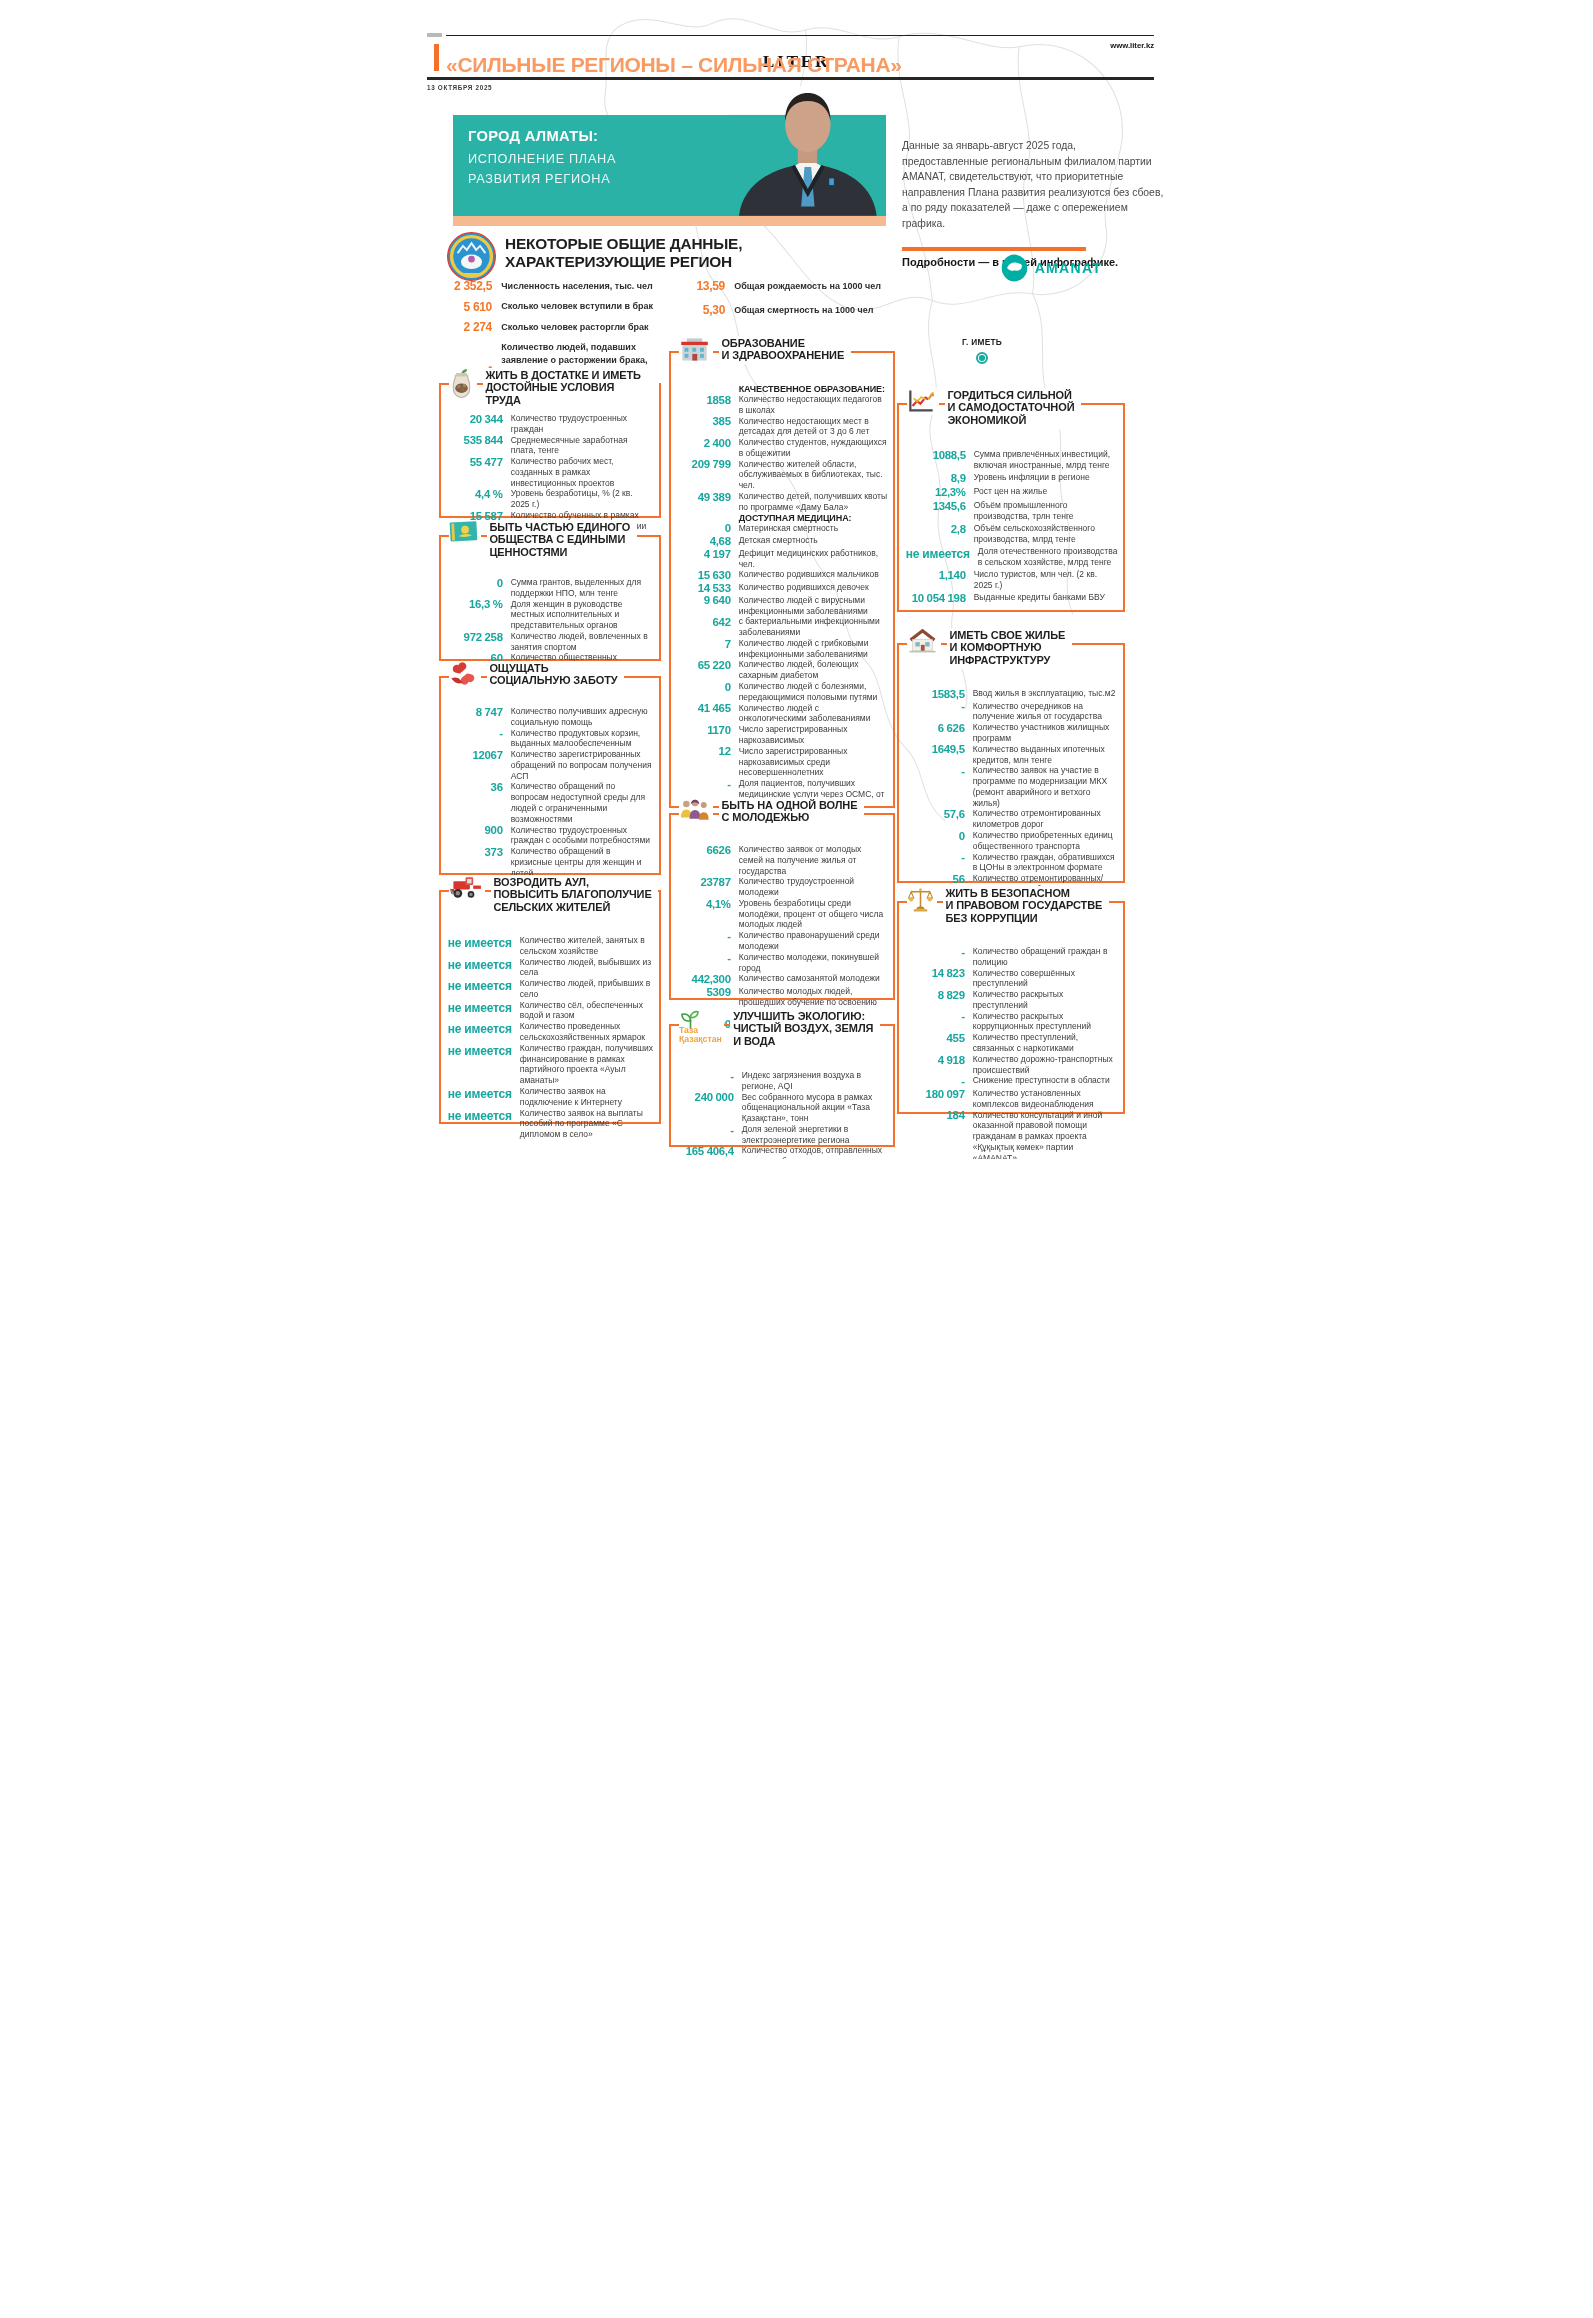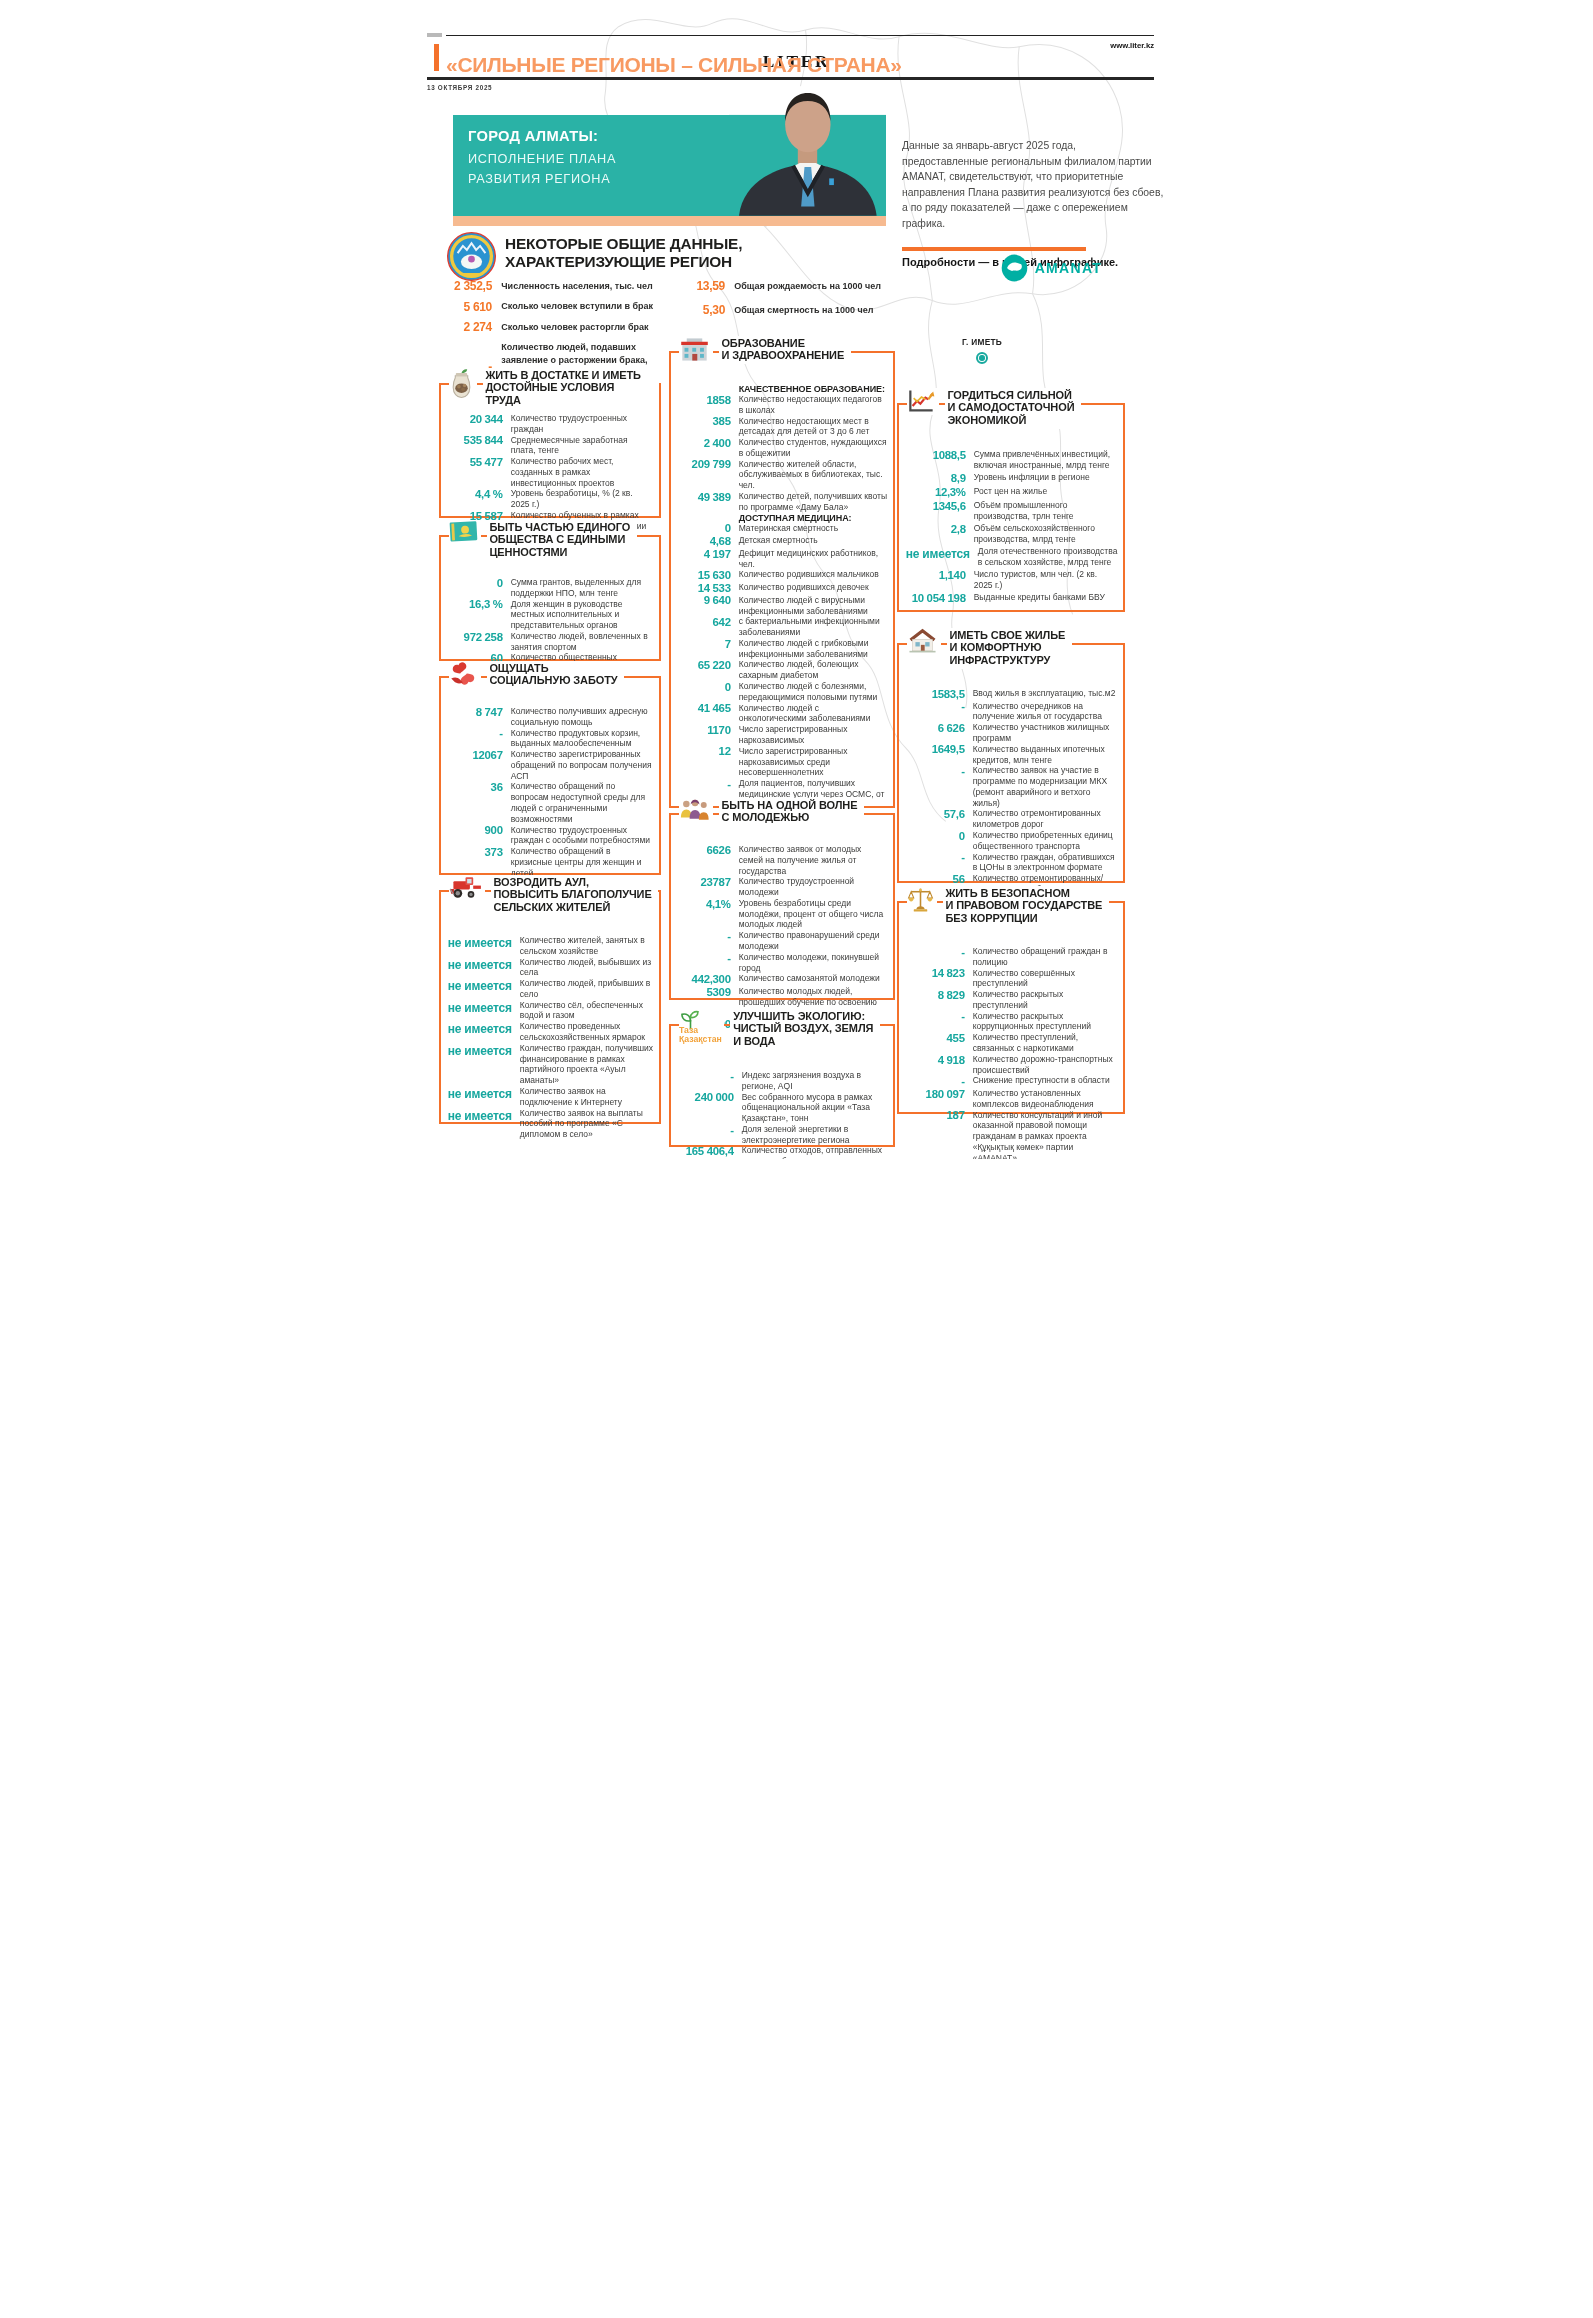--- a/index.html
+++ b/index.html
@@ -679,20 +679,20 @@
           </div>
           <div class="row">
             <span class="v" style="flex: 0 0 59px;">-</span>
             <span class="l">Снижение преступности в области</span>
           </div>
           <div class="row">
             <span class="v" style="flex: 0 0 59px;">180 097</span>
             <span class="l">Количество установленных комплексов видеонаблюдения</span>
           </div>
           <div class="row">
-            <span class="v" style="flex: 0 0 59px;">187</span>
+            <span class="v" style="flex: 0 0 59px;">184</span>
             <span class="l">Количество консультаций и иной оказанной правовой помощи гражданам в рамках проекта «Құқықтық көмек» партии «AMANAT»</span>
           </div>
         </div>
       </div>
     </div>
 </div>
 
 
 </body></html>

